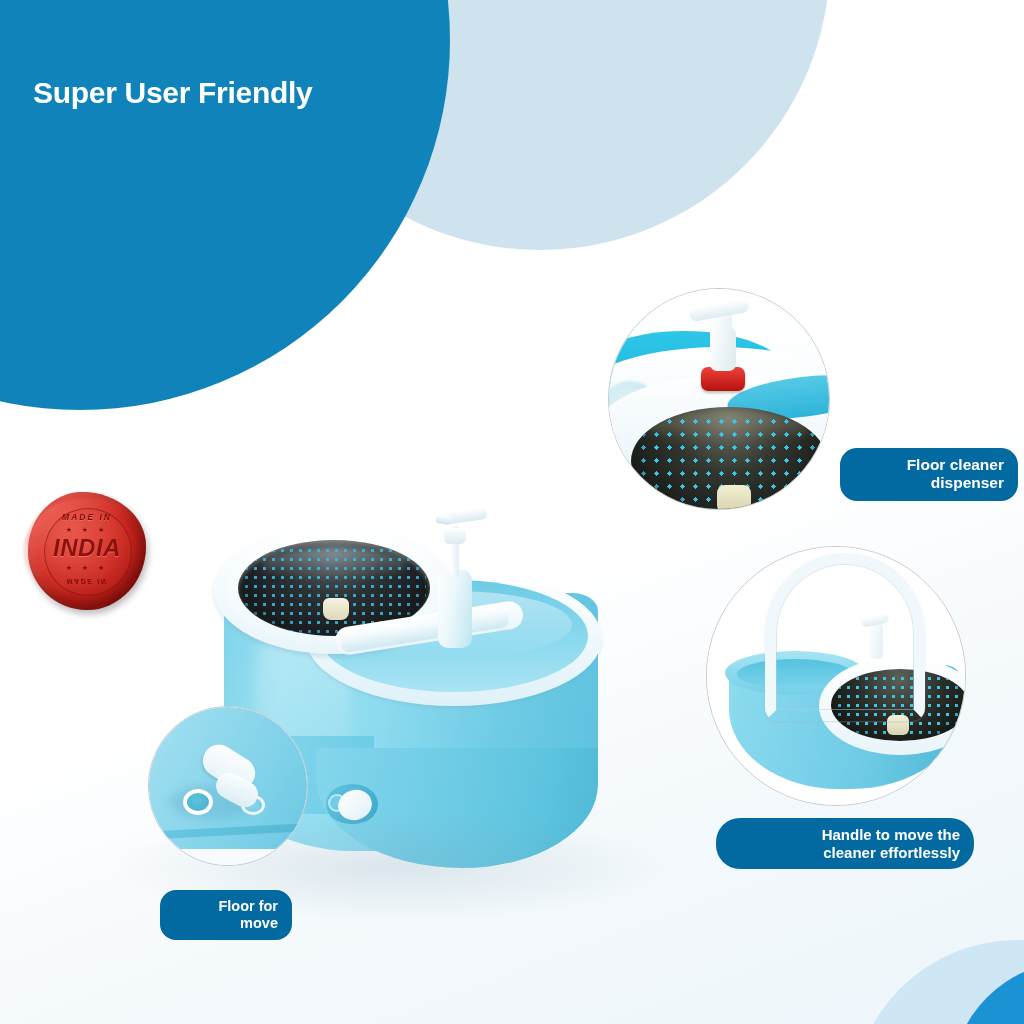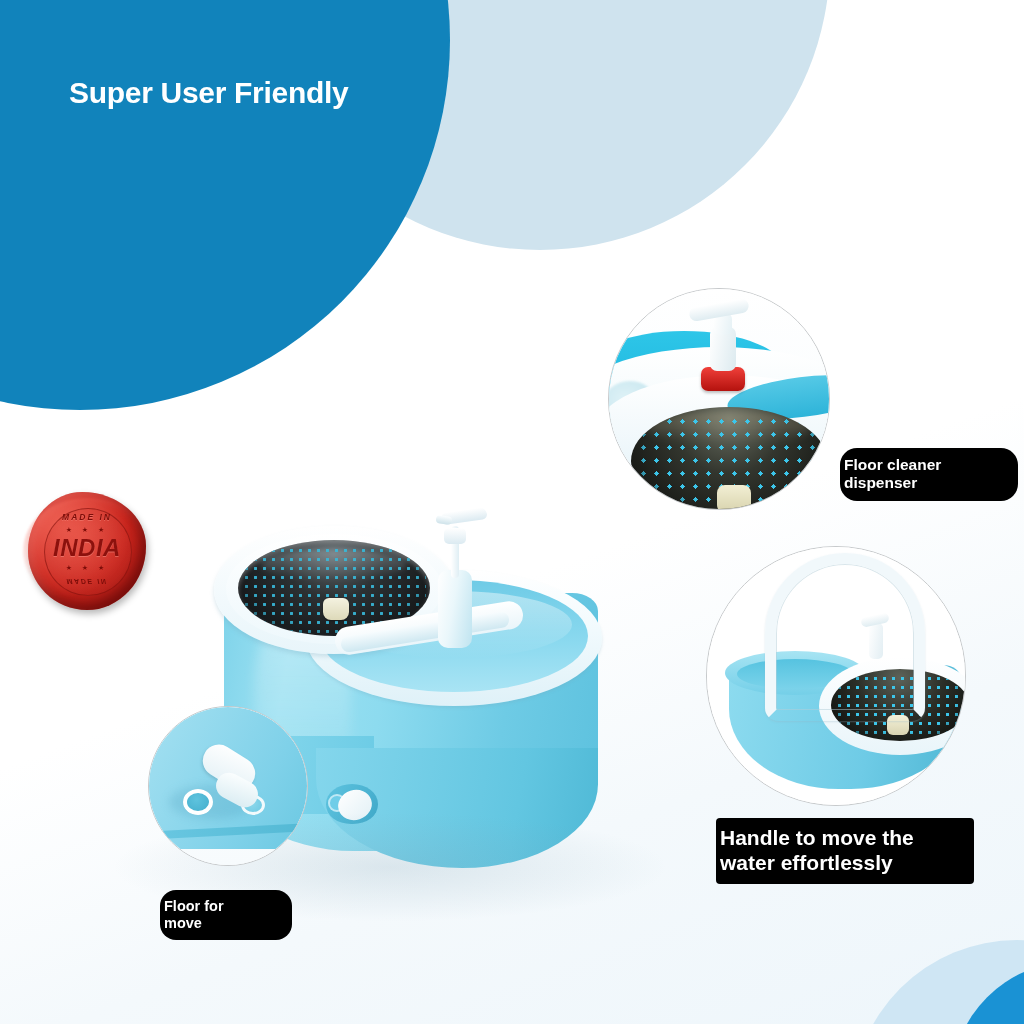--- a/index.html
+++ b/index.html
@@ -32,21 +32,21 @@
     background:#1a92d4;
   }
   .floor-shadow{
     position:absolute;left:110px;top:812px;width:560px;height:110px;border-radius:50%;
     background:radial-gradient(ellipse at 50% 50%,rgba(120,160,180,.22) 0%,rgba(120,160,180,0) 70%);
   }
 
   
   .headline{position:absolute;left:33px;top:76px;width:430px;}
   .headline .l1{
-    font-size:30px;font-weight:bold;color:#ffffff;letter-spacing:-0.3px;line-height:1.12;margin-left:36px;
+    font-size:30px;font-weight:bold;color:#ffffff;letter-spacing:-0.3px;line-height:1.12;
   }
   .headline .l2{
     font-size:27px;font-weight:300;color:#eef7fc;letter-spacing:0.1px;line-height:1.2;margin-top:3px;
   }
 
   
   .seal{position:absolute;left:28px;top:492px;width:118px;height:118px;font-style:italic;}
   .seal .wax{
     position:absolute;inset:0;border-radius:46% 54% 50% 50% / 50% 46% 54% 50%;
     background:radial-gradient(circle at 36% 30%,#e04b40 0%,#c9241c 48%,#8e120e 100%);
@@ -80,23 +80,23 @@
   .seal .stars.s1{top:34px;}
   .seal .stars.s2{top:72px;}
   .seal .word{
     position:absolute;left:10px;top:42px;width:98px;text-align:center;
     font-size:24px;font-weight:bold;color:#8c110d;letter-spacing:0.5px;
     text-shadow:0 1px 0 rgba(255,170,160,.40);
   }
 
   
   .pill{
-    position:absolute;background:#000000;border-radius:17px;
-    color:#ffffff;font-weight:bold;text-align:left;line-height:1.18;
-    padding:8px 4px;box-sizing:border-box;
+    position:absolute;background:#0369a1;border-radius:17px;
+    color:#ffffff;font-weight:bold;text-align:right;line-height:1.18;
+    padding:8px 14px;box-sizing:border-box;
   }
 
   
   .inset{
     position:absolute;border-radius:50%;overflow:hidden;
     border:1.5px solid #c6c9cb;background:#ffffff;
   }
 
   
   
@@ -465,23 +465,23 @@
       <div class="spin-basket">
         <div class="perf"></div>
       </div>
       <div class="spin-hub"></div>
       <div class="pump"></div>
       <div class="pump-head"></div>
       <div class="handle"></div>
     </div>
   </div>
 
-  <div class="pill" style="left:716px;top:818px;width:258px;font-size:21px;border-radius:4px;">
+  <div class="pill" style="left:716px;top:818px;width:258px;font-size:15px;border-radius:24px;">
     <div>Handle to move the</div>
-    <div>water effortlessly</div>
+    <div>cleaner effortlessly</div>
   </div>
 
   <div class="inset" style="left:148px;top:706px;width:158px;height:158px;">
     <div class="i3">
       <div class="wall"></div>
       <div class="wall-edge"></div>
       <div class="shadow"></div>
       <div class="hole"></div>
       <div class="hole2"></div>
       <div class="knob"></div>

